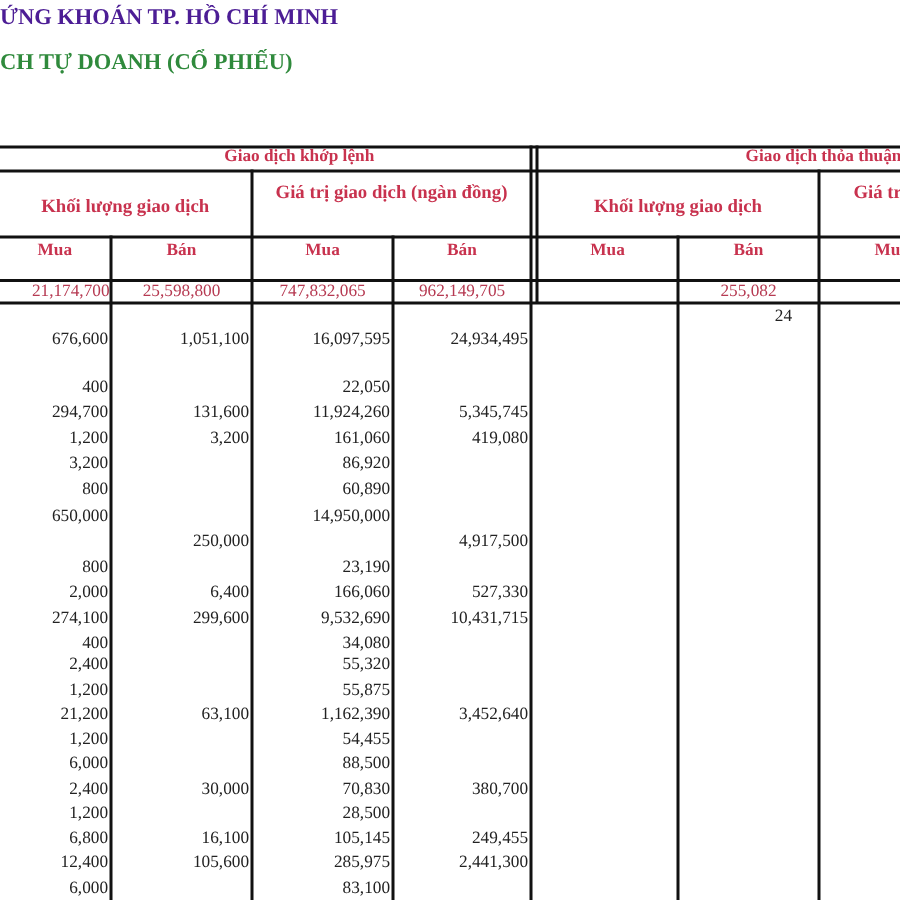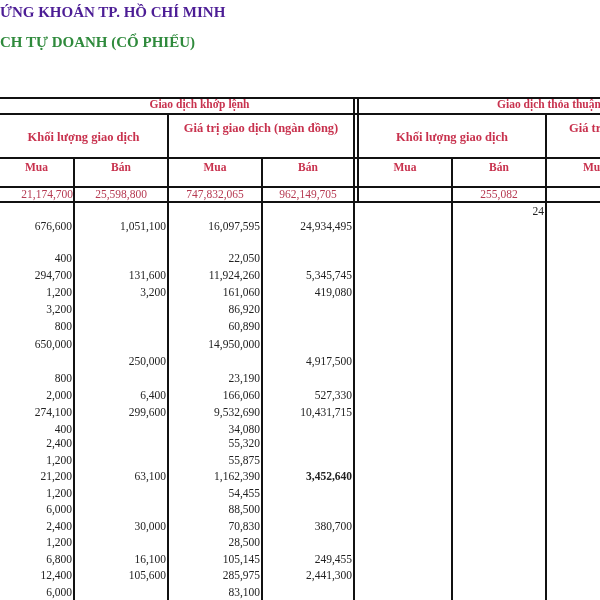--- a/index.html
+++ b/index.html
@@ -73,21 +73,21 @@
   <div class="sum" style="left:169px;width:92px;text-align:center;top:188px;">747,832,065</div>
   <div class="sum" style="left:263px;width:90px;text-align:center;top:188px;">962,149,705</div>
   <div class="sum" style="left:453px;width:92px;text-align:center;top:188px;">255,082</div>
 
   <div id="rows">
       <div>
         <div class="cell" style="right: 528px; top: 218px;">676,600</div>
         <div class="cell" style="right: 434px; top: 218px;">1,051,100</div>
         <div class="cell" style="right: 340px; top: 218px;">16,097,595</div>
         <div class="cell" style="right: 248px; top: 218px;">24,934,495</div>
-        <div class="cell" style="right: 56px; top: 203px;">24</div>
+        <div class="cell" style="right: 72px; top: 203px;">24</div>
       </div>
       <div>
         <div class="cell" style="right: 528px; top: 250px;">400</div>
         <div class="cell" style="right: 340px; top: 250px;">22,050</div>
       </div>
       <div>
         <div class="cell" style="right: 528px; top: 267.1px;">294,700</div>
         <div class="cell" style="right: 434px; top: 267.1px;">131,600</div>
         <div class="cell" style="right: 340px; top: 267.1px;">11,924,260</div>
         <div class="cell" style="right: 248px; top: 267.1px;">5,345,745</div>
@@ -140,21 +140,21 @@
         <div class="cell" style="right: 340px; top: 435px;">55,320</div>
       </div>
       <div>
         <div class="cell" style="right: 528px; top: 451.5px;">1,200</div>
         <div class="cell" style="right: 340px; top: 451.5px; text-align: right;">55,875</div>
       </div>
       <div>
         <div class="cell" style="right: 528px; top: 468px;">21,200</div>
         <div class="cell" style="right: 434px; top: 468px;">63,100</div>
         <div class="cell" style="right: 340px; top: 468px;">1,162,390</div>
-        <div class="cell" style="right: 248px; top: 468px; font-weight: bold;">3,452,640</div>
+        <div class="cell" style="right: 248px; top: 468px;">3,452,640</div>
       </div>
       <div>
         <div class="cell" style="right: 528px; top: 484.5px;">1,200</div>
         <div class="cell" style="right: 340px; top: 484.5px;">54,455</div>
       </div>
       <div>
         <div class="cell" style="right: 528px; top: 501px;">6,000</div>
         <div class="cell" style="right: 340px; top: 501px;">88,500</div>
       </div>
       <div>

